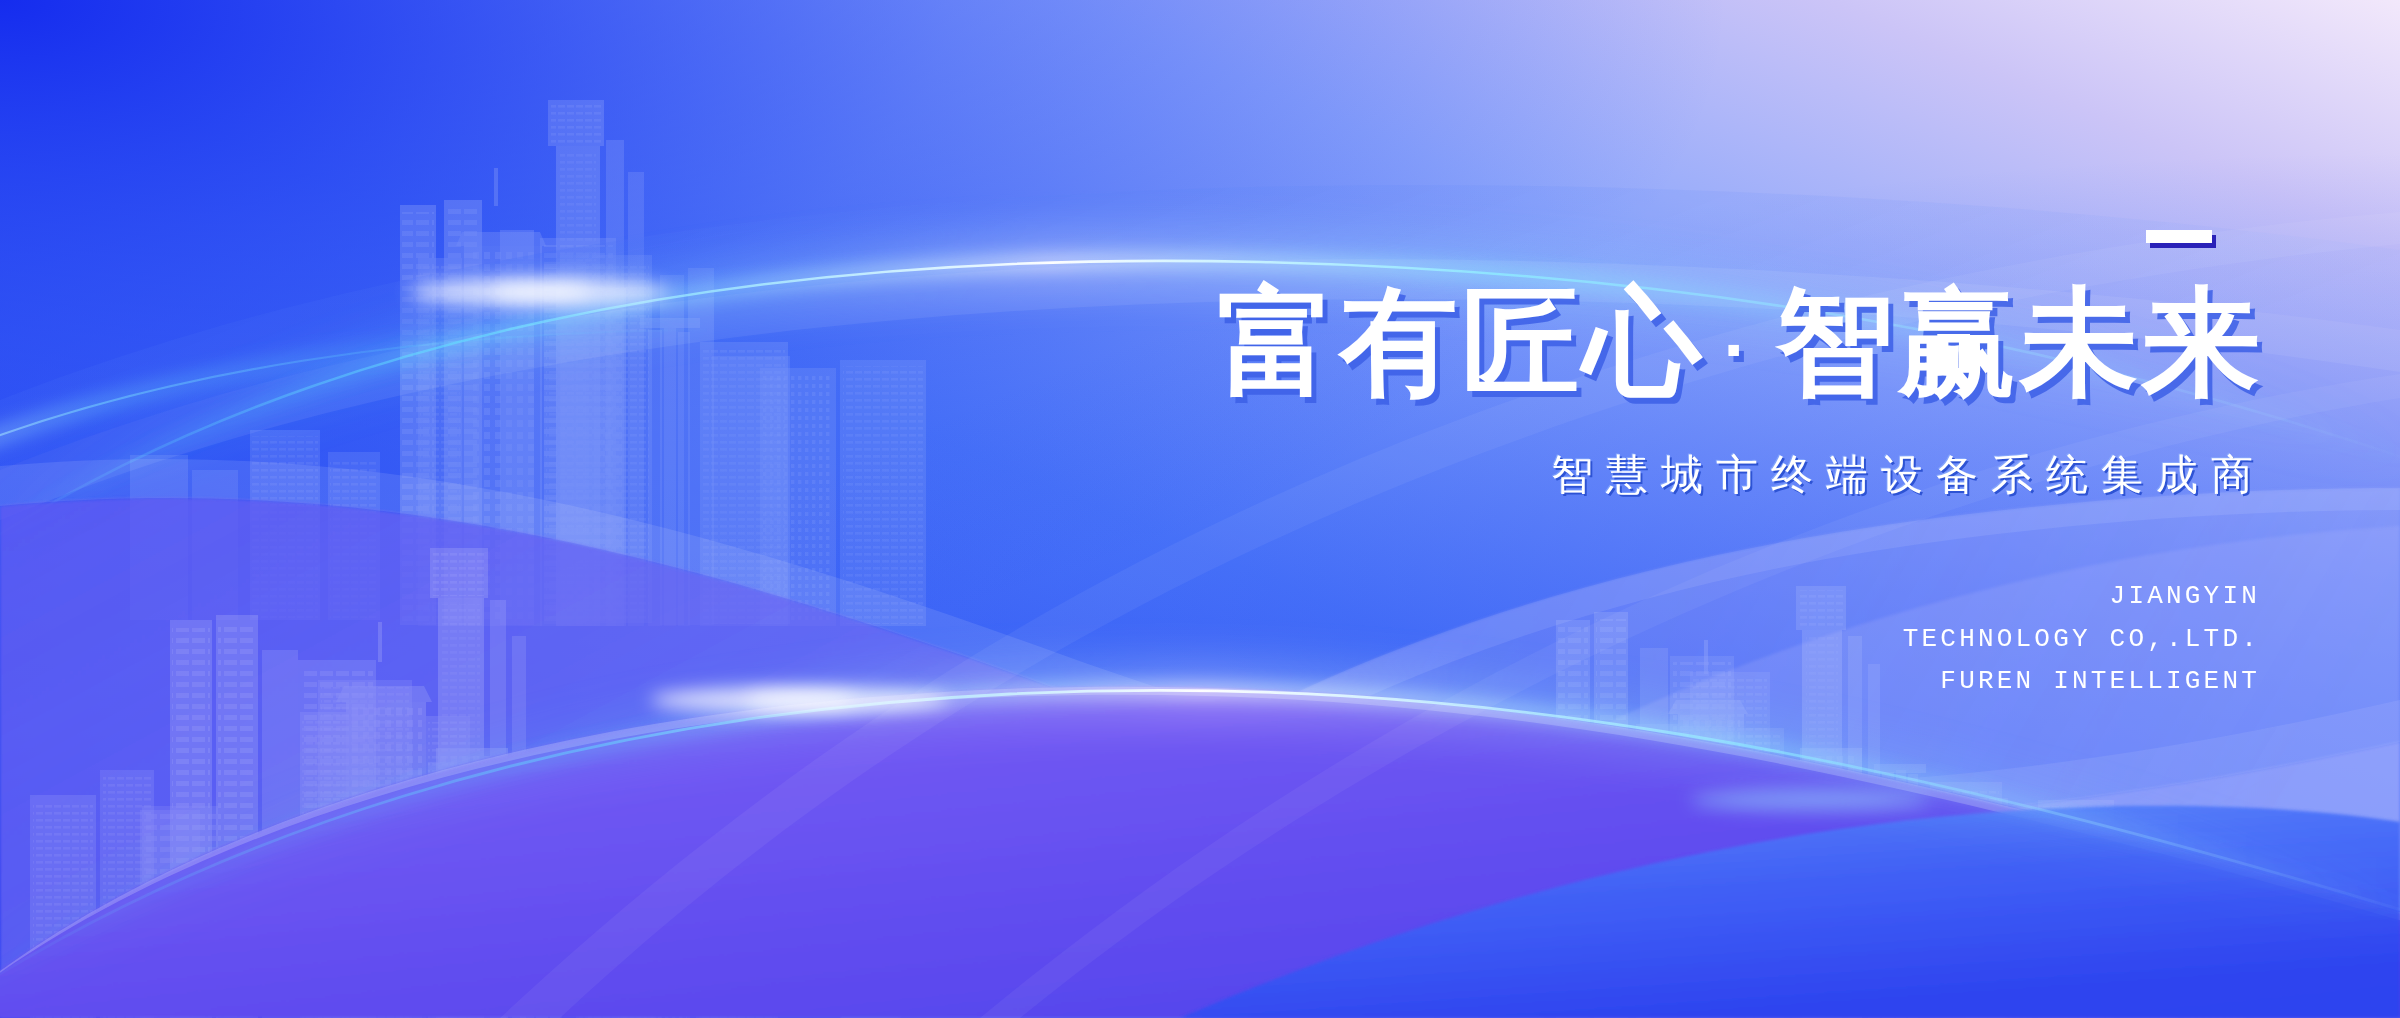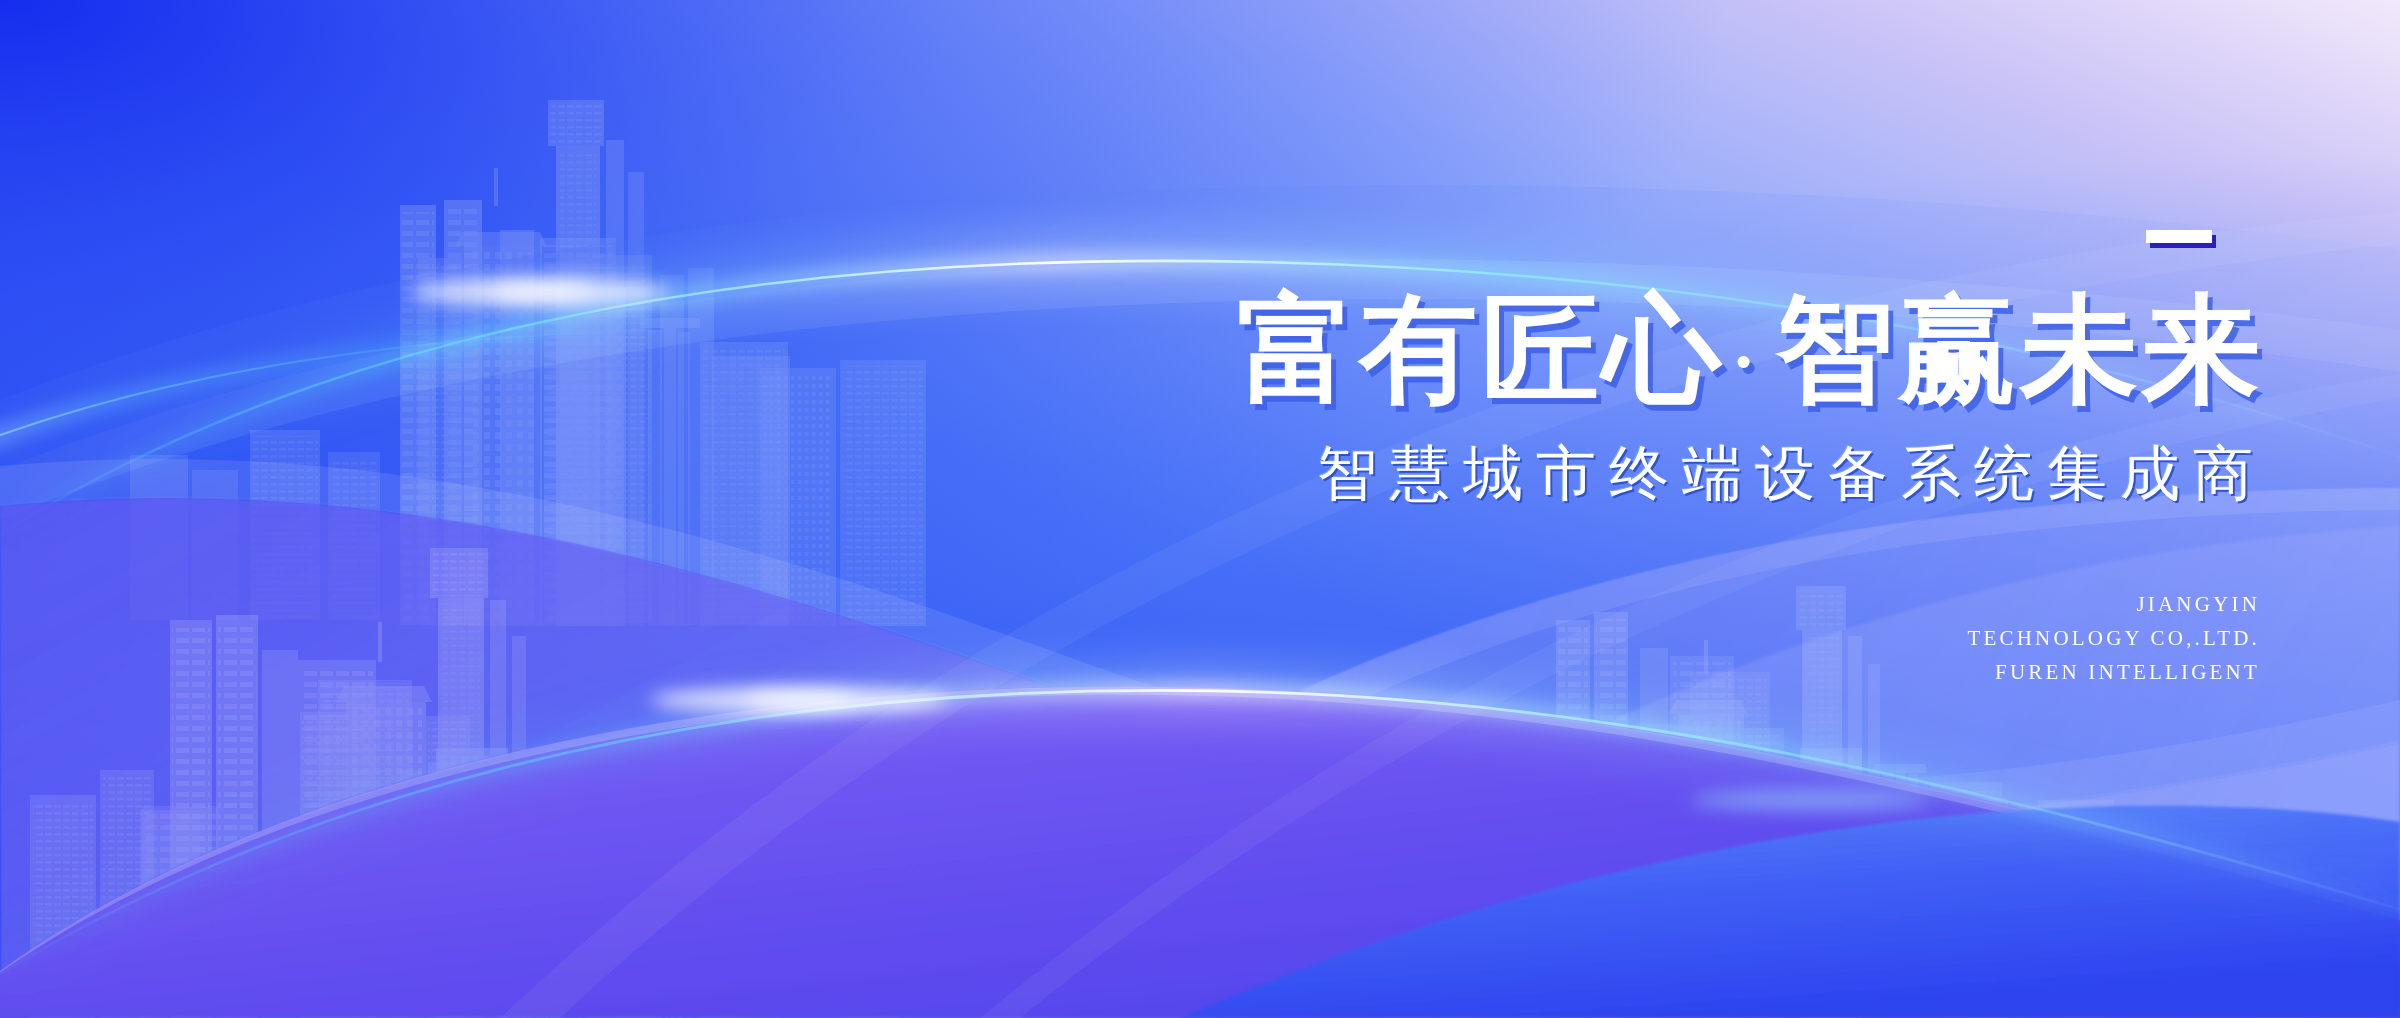--- a/index.html
+++ b/index.html
@@ -2,21 +2,21 @@
 <html><head>
 <meta charset="utf-8">
 <style>
   html,body{margin:0;padding:0;background:#0b1f7a;}
   *{box-sizing:border-box;}
   #banner{
     position:relative;
     width:2400px;
     height:1018px;
     overflow:hidden;
-    font-family:Liberation Serif, serif;
+    font-family:Liberation Mono, monospace;
     background:#2b55f0;
   }
   .layer{position:absolute;inset:0;}
   svg.layer{display:block;width:100%;height:100%;}
 
   
   #text-block{
     position:absolute;
     left:1000px;
     top:230px;
@@ -44,35 +44,35 @@
     padding-right:6px;
     margin:0;
   }
   #headline .sep{
     font-size:74px;
     vertical-align:middle;
     letter-spacing:14px;
     padding:0 6px;
   }
   #subtitle{
-    margin-top:20px;
-    font-size:60px;
+    margin-top:32px;
+    font-size:42px;
     letter-spacing:13px;
     color:#ffffff;
     white-space:nowrap;
     padding-right:4px;
     text-shadow:
        2px 2px 0 rgba(42,80,210,.95),
       -1px -1px 0 rgba(150,185,255,.55);
   }
   #company{
     margin-top:72px;
     padding-right:10px;
     color:#ffffff;
-    font-size:21px;
+    font-size:26px;
     line-height:1.62;
     letter-spacing:3.2px;
   }
   #company div{white-space:nowrap;}
 </style>
 </head>
 <body>
 
 <div id="banner">
 

